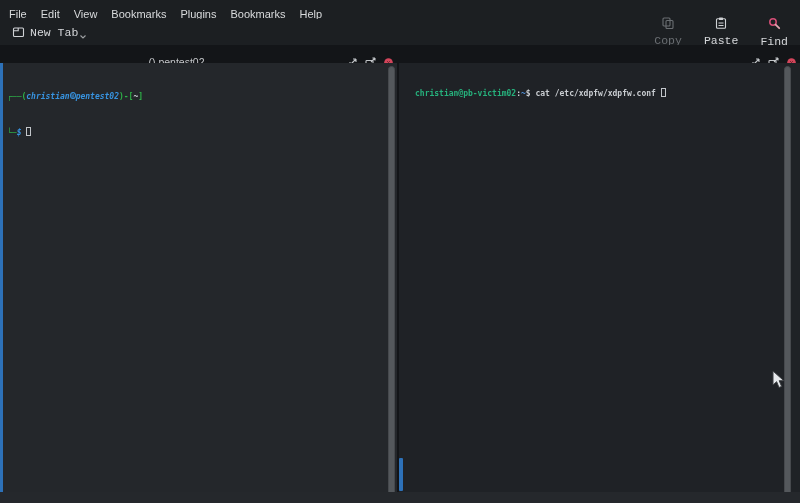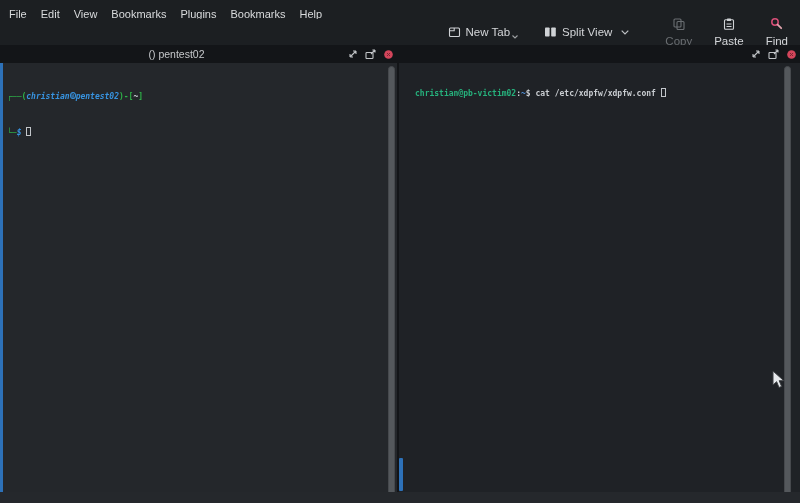--- a/index.html
+++ b/index.html
@@ -7,34 +7,34 @@
               font-family:"Liberation Sans","DejaVu Sans",sans-serif; }
   .window { position:relative; width:800px; height:503px; background:#1c1f22; }
 
   
   .menubar { position:absolute; left:0; top:0; width:800px; height:19px;
              display:flex; align-items:center; padding-left:2px; background:#1c1f22; }
   .menu-item { color:#d9dbdd; font-size:11px; padding:1px 7px; cursor:default;margin-top:8px; }
 
   
   .toolbar { position:absolute; left:0; top:19px; width:800px; height:26px;
-             display:flex; align-items:center; justify-content:flex-end;
-             background:#1c1f22; padding:0 6px; }
+             display:flex; align-items:center; justify-content:space-between;
+             background:#1c1f22; padding:0 6px;font-family:Liberation Mono, monospace; }
   .tb-left, .tb-right { display:flex; align-items:center; }
   .tb-btn { display:flex; align-items:center; gap:5px; padding:3px 6px;
             color:#d4d6d9; font-size:11.5px; border-radius:3px; }
   .tb-btn.disabled { color:#6a6e72; }
   .tb-left .tb-btn { margin-right:14px; }
   .tb-right .tb-btn { margin-left:10px;flex-direction:column; }
   .ic { display:block; }
   .caret-sub { margin-top:9px; margin-left:-3px; }
 
   
   .headers { position:absolute; left:0; top:45px; width:800px; height:18px; background:#131518; }
-  .pane-header { position:absolute; top:0; height:18px; }
+  .pane-header { position:absolute; top:8px; height:18px; }
   .pane-header.ph-left  { left:0;    width:397px; }
   .pane-header.ph-right { left:397px; width:403px; }
   .ph-title { position:absolute; left:0; right:44px; top:0; height:18px;
               display:flex; align-items:center; justify-content:center;
               color:#c6c8cb; font-size:10.5px; white-space:nowrap; }
   .ph-icons { position:absolute; right:3px; top:0; height:18px;
               display:flex; align-items:center; gap:7px; }
   .ph-icon-btn { display:flex; align-items:center; justify-content:center; width:11px; height:14px; }
 
   
@@ -95,30 +95,20 @@
       <div class="tb-btn">
         <svg class="ic" width="13" height="12" viewBox="0 0 13 12">
           <rect x="1.5" y="2" width="10" height="8.5" rx="1" fill="none" stroke="#cfd2d5" stroke-width="1.1"></rect>
           <path d="M1.5,4.7 L6.2,4.7 L6.2,2" fill="none" stroke="#cfd2d5" stroke-width="1.1"></path>
         </svg>
         <span class="tb-label">New Tab</span>
         <svg class="ic caret-sub" width="6" height="4" viewBox="0 0 6 4">
           <polyline points="0.5,0.5 3,3 5.5,0.5" fill="none" stroke="#9da0a3" stroke-width="1.1"></polyline>
         </svg>
       </div>
-      <div class="tb-btn">
-        <svg class="ic" width="13" height="12" viewBox="0 0 13 12">
-          <rect x="1" y="1.5" width="4.6" height="9" rx="0.8" fill="#cfd2d5"></rect>
-          <rect x="7.2" y="1.5" width="4.6" height="9" rx="0.8" fill="#cfd2d5"></rect>
-        </svg>
-        <span class="tb-label">Split View</span>
-        <svg class="ic" width="8" height="5" viewBox="0 0 8 5" style="margin-left:4px;">
-          <polyline points="0.7,0.7 4,4 7.3,0.7" fill="none" stroke="#bfc2c5" stroke-width="1.2"></polyline>
-        </svg>
-      </div>
     </div>
     <div class="tb-right">
       <div class="tb-btn disabled">
         <svg class="ic" width="12" height="12" viewBox="0 0 12 12">
           <rect x="1" y="1" width="7" height="8" rx="1" fill="none" stroke="#6a6e72" stroke-width="1.1"></rect>
           <rect x="4" y="3.5" width="7" height="8" rx="1" fill="none" stroke="#6a6e72" stroke-width="1.1"></rect>
         </svg>
         <span class="tb-label">Copy</span>
       </div>
       <div class="tb-btn">

